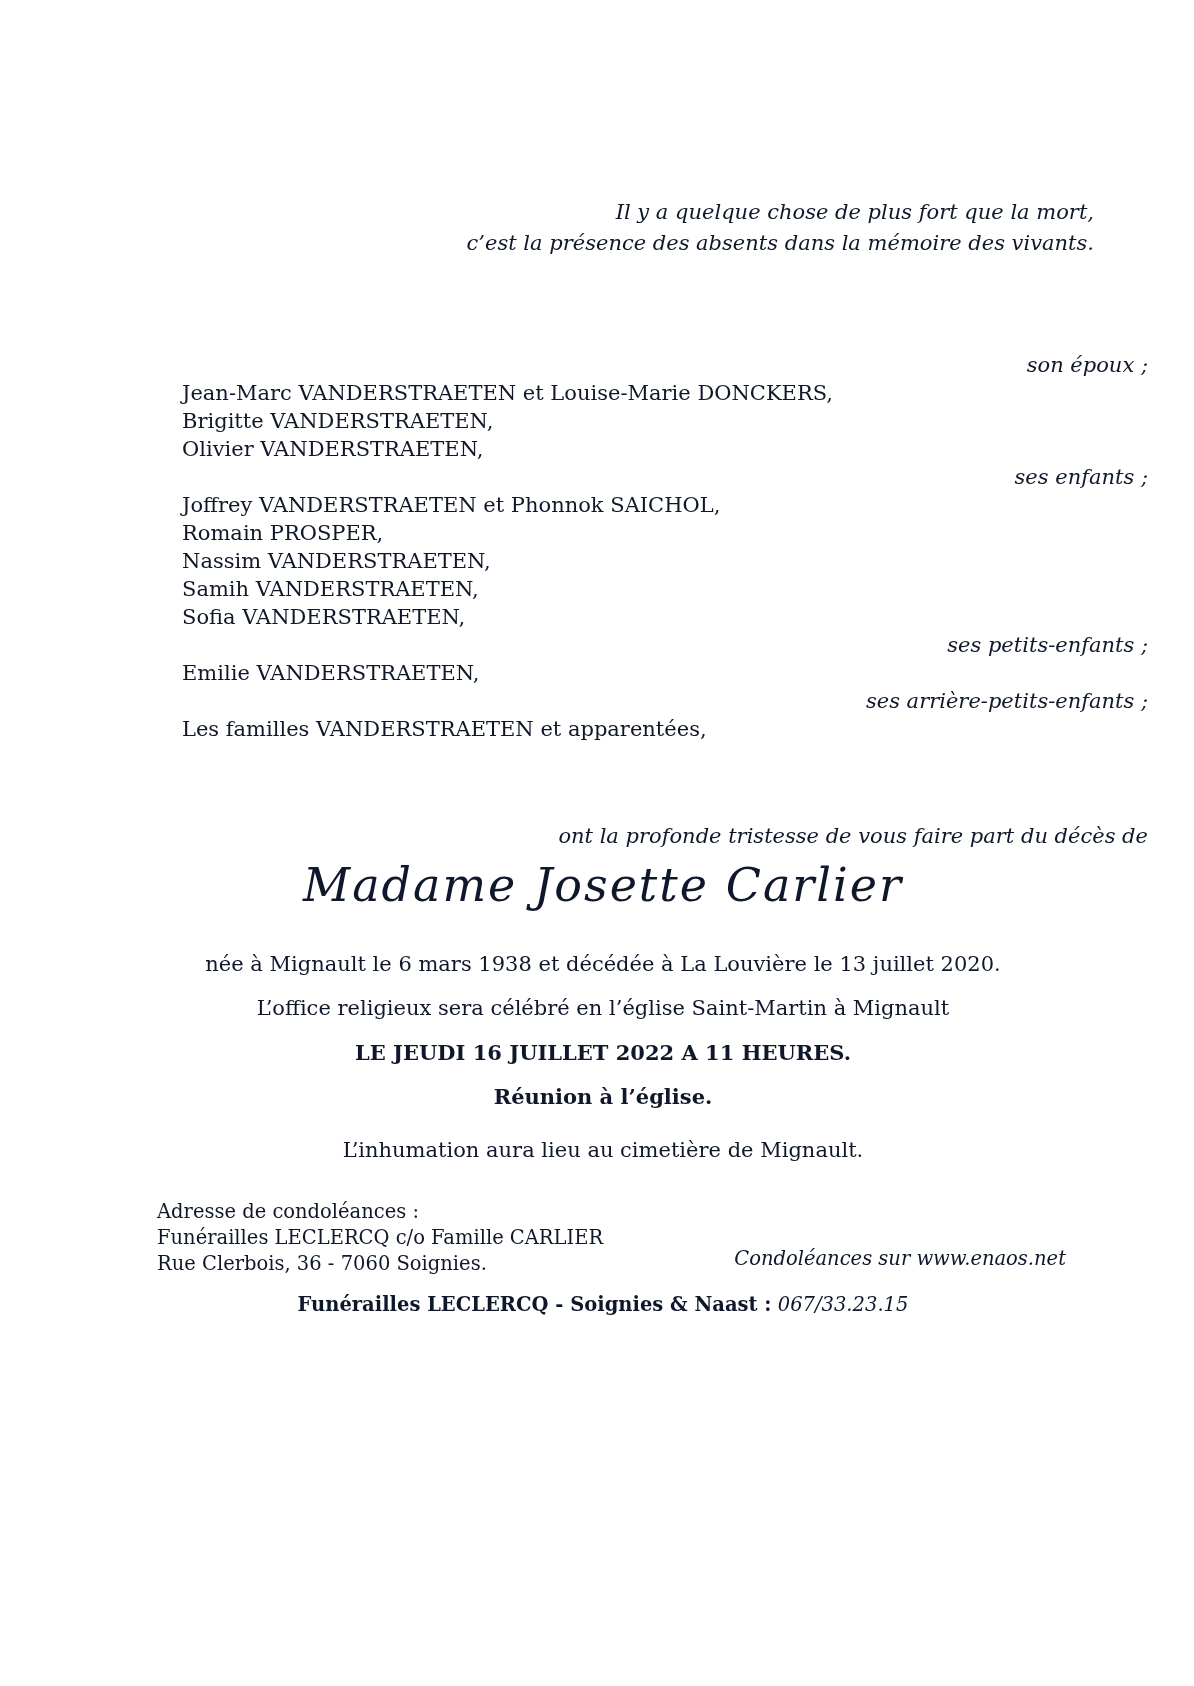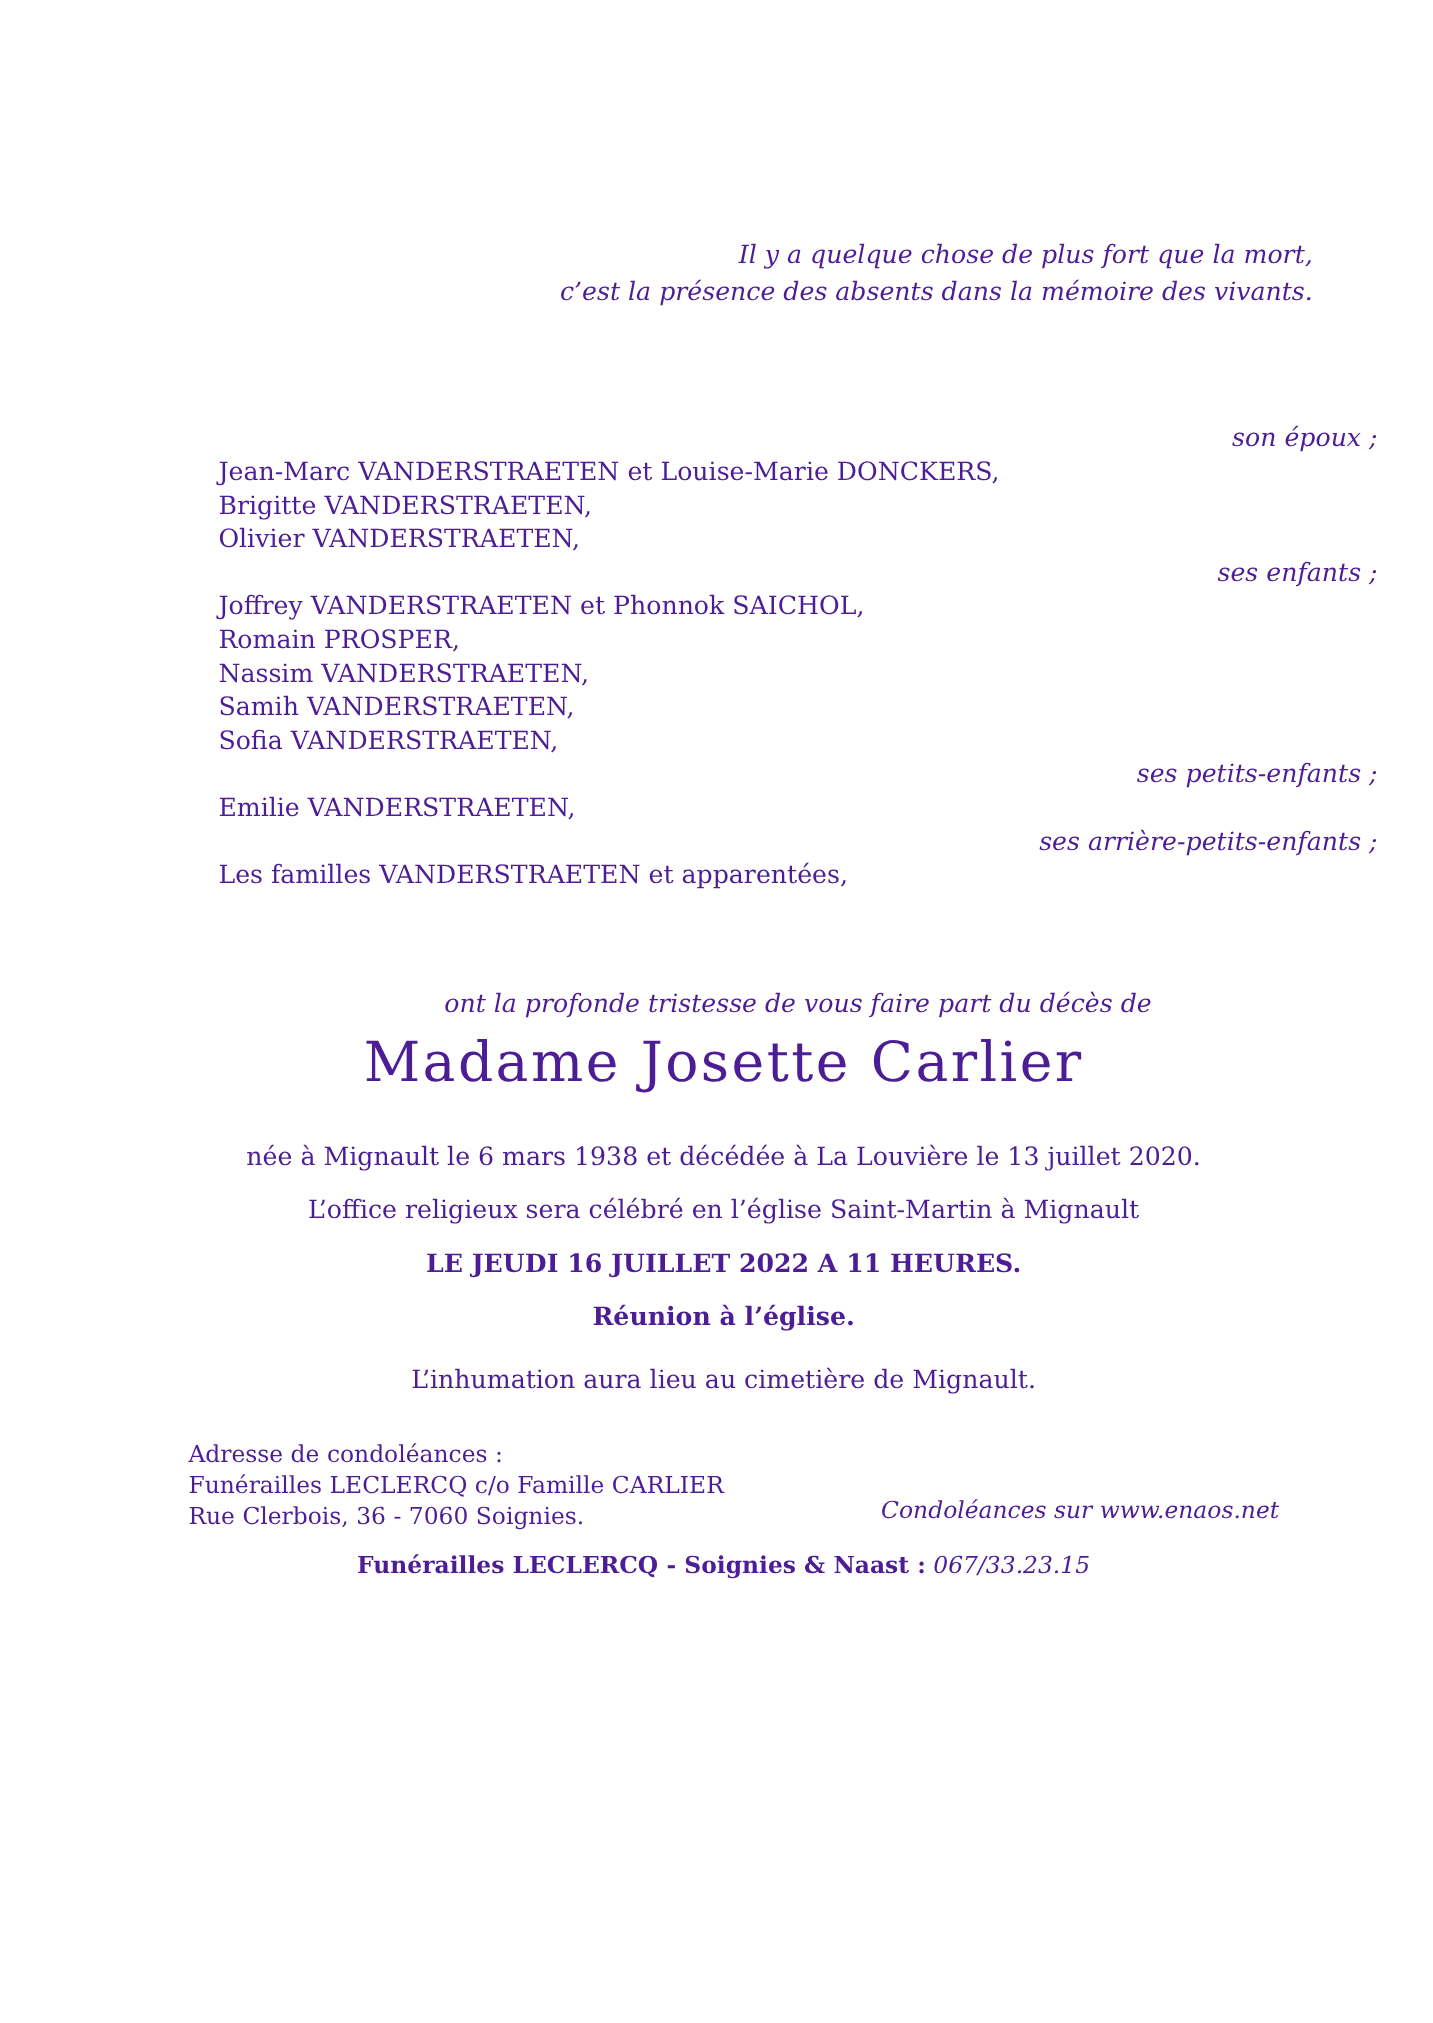--- a/index.html
+++ b/index.html
@@ -1,21 +1,21 @@
 <!DOCTYPE html>
 <html><head>
 <meta charset="utf-8">
 <style>
   html, body { margin: 0; padding: 0; background: #ffffff; }
   .page {
     position: relative;
     width: 1194px;
     height: 1686px;
     background: #ffffff;
-    color: #4c1d95;
+    color: #0f172a;
     font-family: "DejaVu Serif", "Liberation Serif", serif;
     overflow: hidden;
   }
   .abs { position: absolute; }
 
   .epigraph {
     top: 197px; right: 100px; left: 182px;
     text-align: right;
     font-style: italic;
     font-size: 21px;
@@ -28,29 +28,30 @@
     line-height: 28px;
   }
   .mourner-line { white-space: nowrap; }
   .relation-line {
     text-align: right;
     font-style: italic;
   }
 
   .announcement {
     top: 824px; left: 182px; right: 46px;
-    text-align: center;
+    text-align: right;
     font-style: italic;
     font-size: 21px;
   }
 
   .centered { left: 12px; right: 0; text-align: center; }
 
   .deceased-name {
     top: 858px;
+    font-style: italic;
     font-size: 46px;
     letter-spacing: 2px;
     font-weight: normal;
     margin: 0;
   }
 
   .life-dates   { top: 952px;  font-size: 21px; }
   .service-line { top: 996px;  font-size: 21px; }
   .service-datetime { top: 1040px; font-size: 21px; font-weight: bold; }
   .meeting      { top: 1084px; font-size: 21px; font-weight: bold; }

